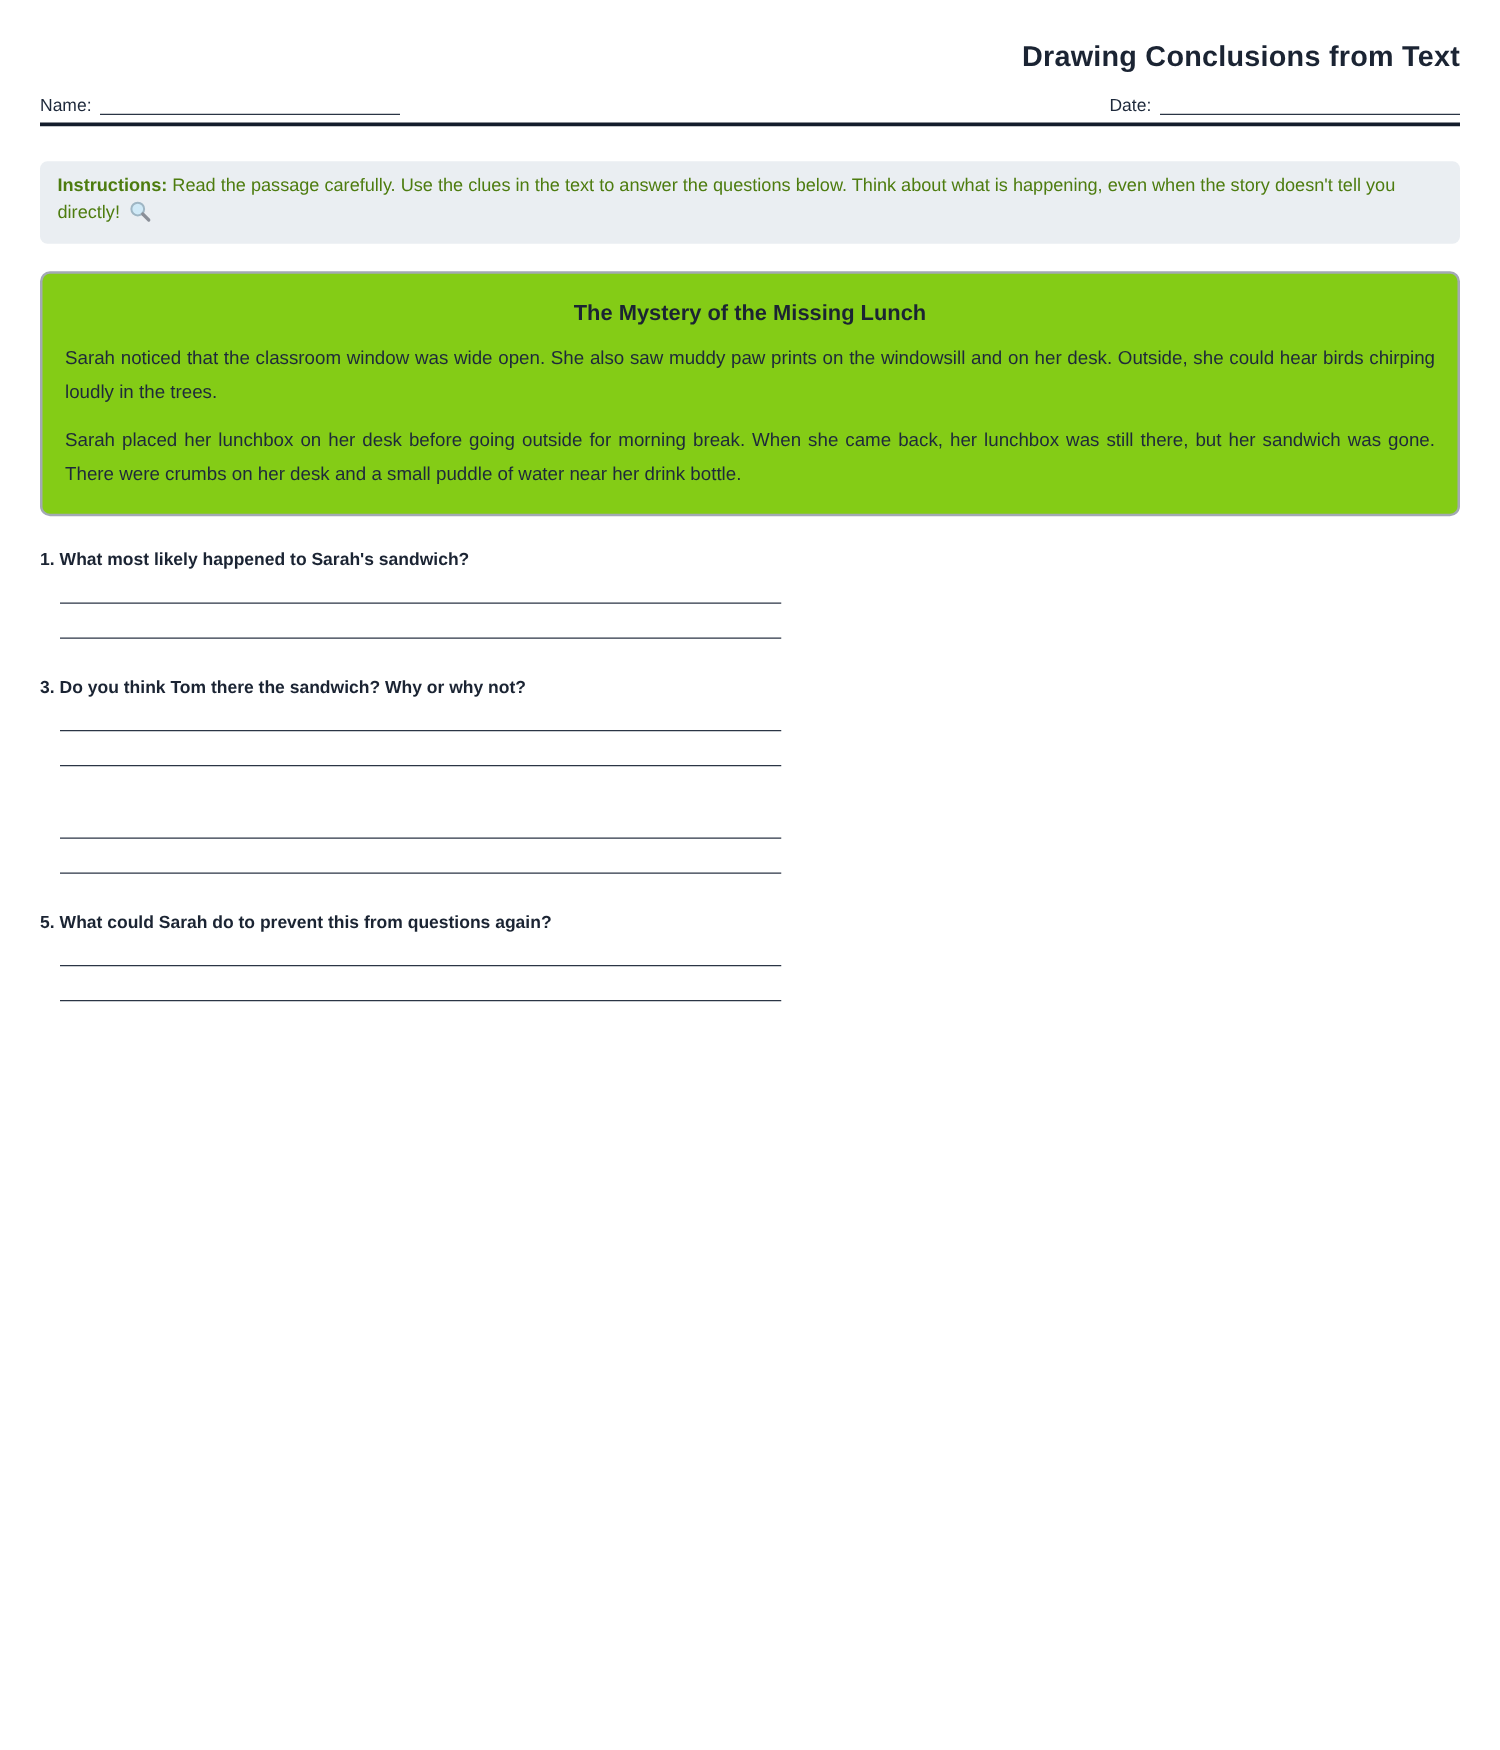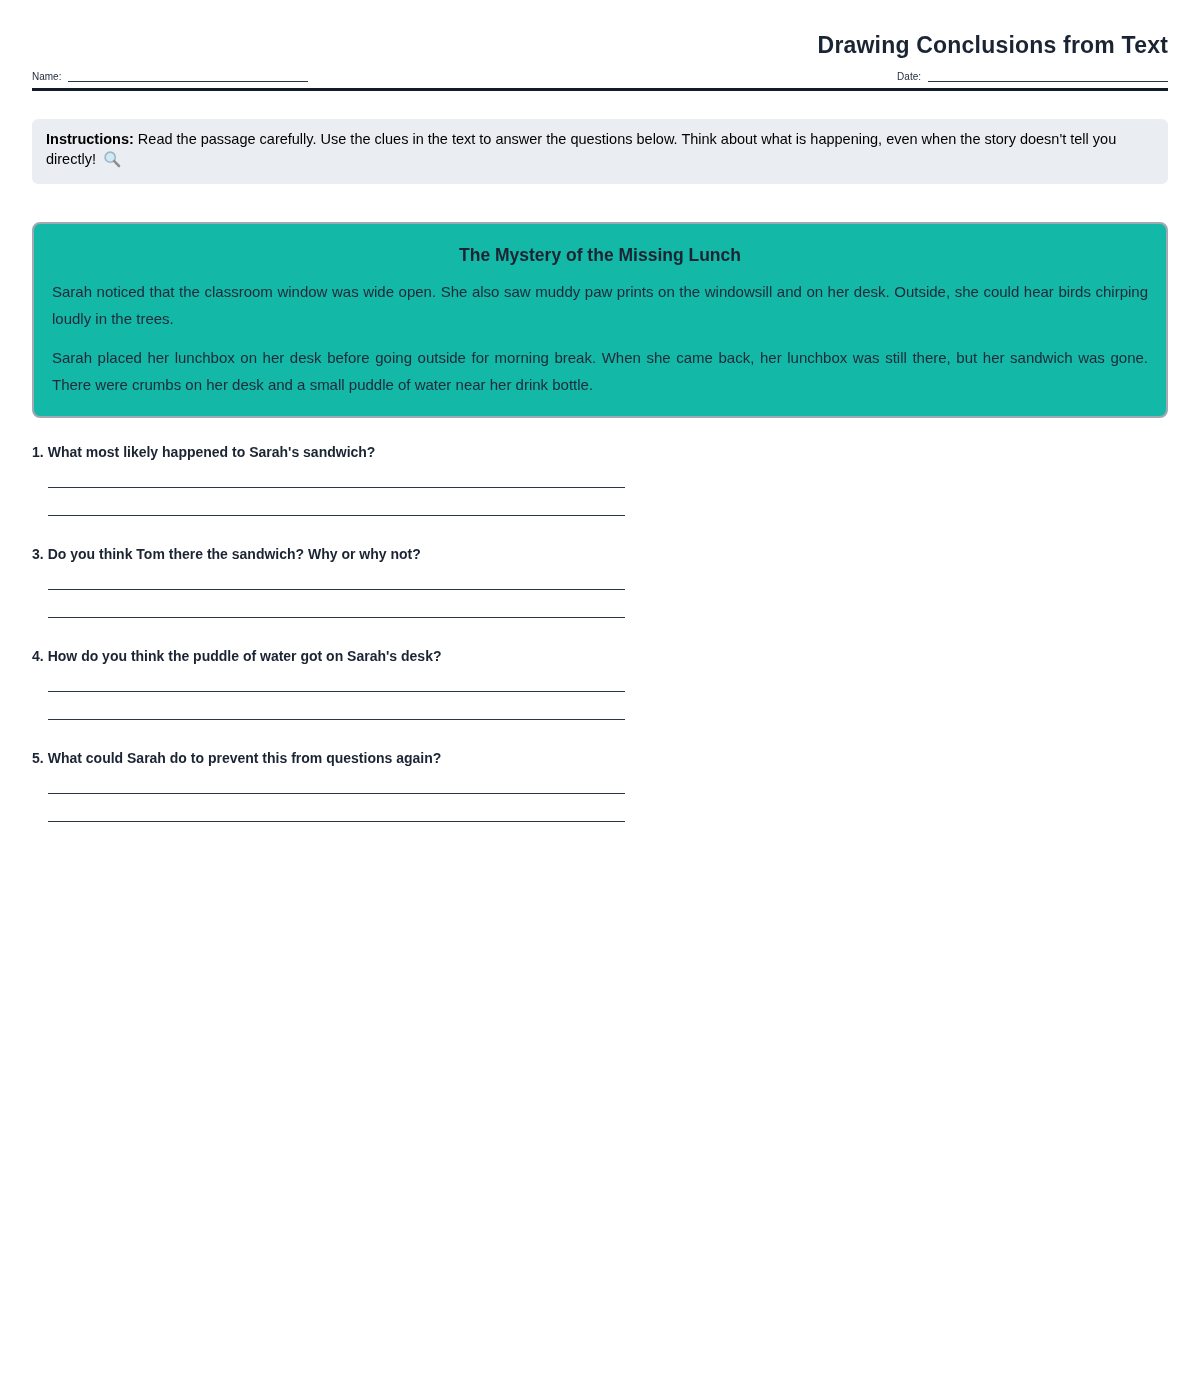--- a/index.html
+++ b/index.html
@@ -19,52 +19,52 @@
     font-weight: bold;
     color: #1b2433;
     margin: 32px 0 0 0;
     letter-spacing: 0.2px;
   }
 
   .meta-row {
     display: flex;
     justify-content: space-between;
     align-items: flex-end;
-    margin-top: 7px;
-    font-size: 10px;
+    margin-top: 17px;
+    font-size: 14px;
     text-align: center;
   }
   .meta-group { display: flex; align-items: flex-end; gap: 7px; }
   .write-line {
     display: inline-block;
     width: 240px;
     height: 15px;
     border-bottom: 1.6px solid #2b3545;
   }
 
   .header-rule { border-bottom: 3px solid #141c2b; margin-top: 6px; }
 
   .instructions {
     margin-top: 28px;
     background: #eaeef2;
     border-radius: 6px;
     padding: 11px 14px;
     font-size: 14.5px;
     line-height: 1.35;
-    color: #000000;
+    color: #4d7c0f;
   }
   .instructions .bold { font-weight: bold; }
   .mag-icon { display: inline-block; vertical-align: -4px; margin-left: 3px; }
 
   .passage {
-    margin-top: 38px;
+    margin-top: 22px;
     border: 2px solid #a3a9b4;
     border-radius: 8px;
     padding: 12px 18px 18px 18px;
-    background: #14b8a6;
+    background: #84cc16;
   }
   .passage-title {
     text-align: center;
     font-weight: bold;
     font-size: 17.5px;
     color: #1b2433;
     margin: 9px 0 2px 0;
   }
   .passage p {
     font-size: 15px;
@@ -138,23 +138,20 @@
 
     <div class="question-block">
       <div class="question-text">
         <span class="q-num">3.</span><span>Do you think Tom there the sandwich? Why or why not?</span>
       </div>
       <div class="answer-line"></div>
       <div class="answer-line"></div>
     </div>
 
     <div class="question-block">
-      <div class="question-text">
-        <span class="q-num">4.</span><span>How do you think the puddle of water got on Sarah's desk?</span>
-      </div>
       <div class="answer-line"></div>
       <div class="answer-line"></div>
     </div>
 
     <div class="question-block">
       <div class="question-text">
         <span class="q-num">5.</span><span>What could Sarah do to prevent this from questions again?</span>
       </div>
       <div class="answer-line"></div>
       <div class="answer-line"></div>

